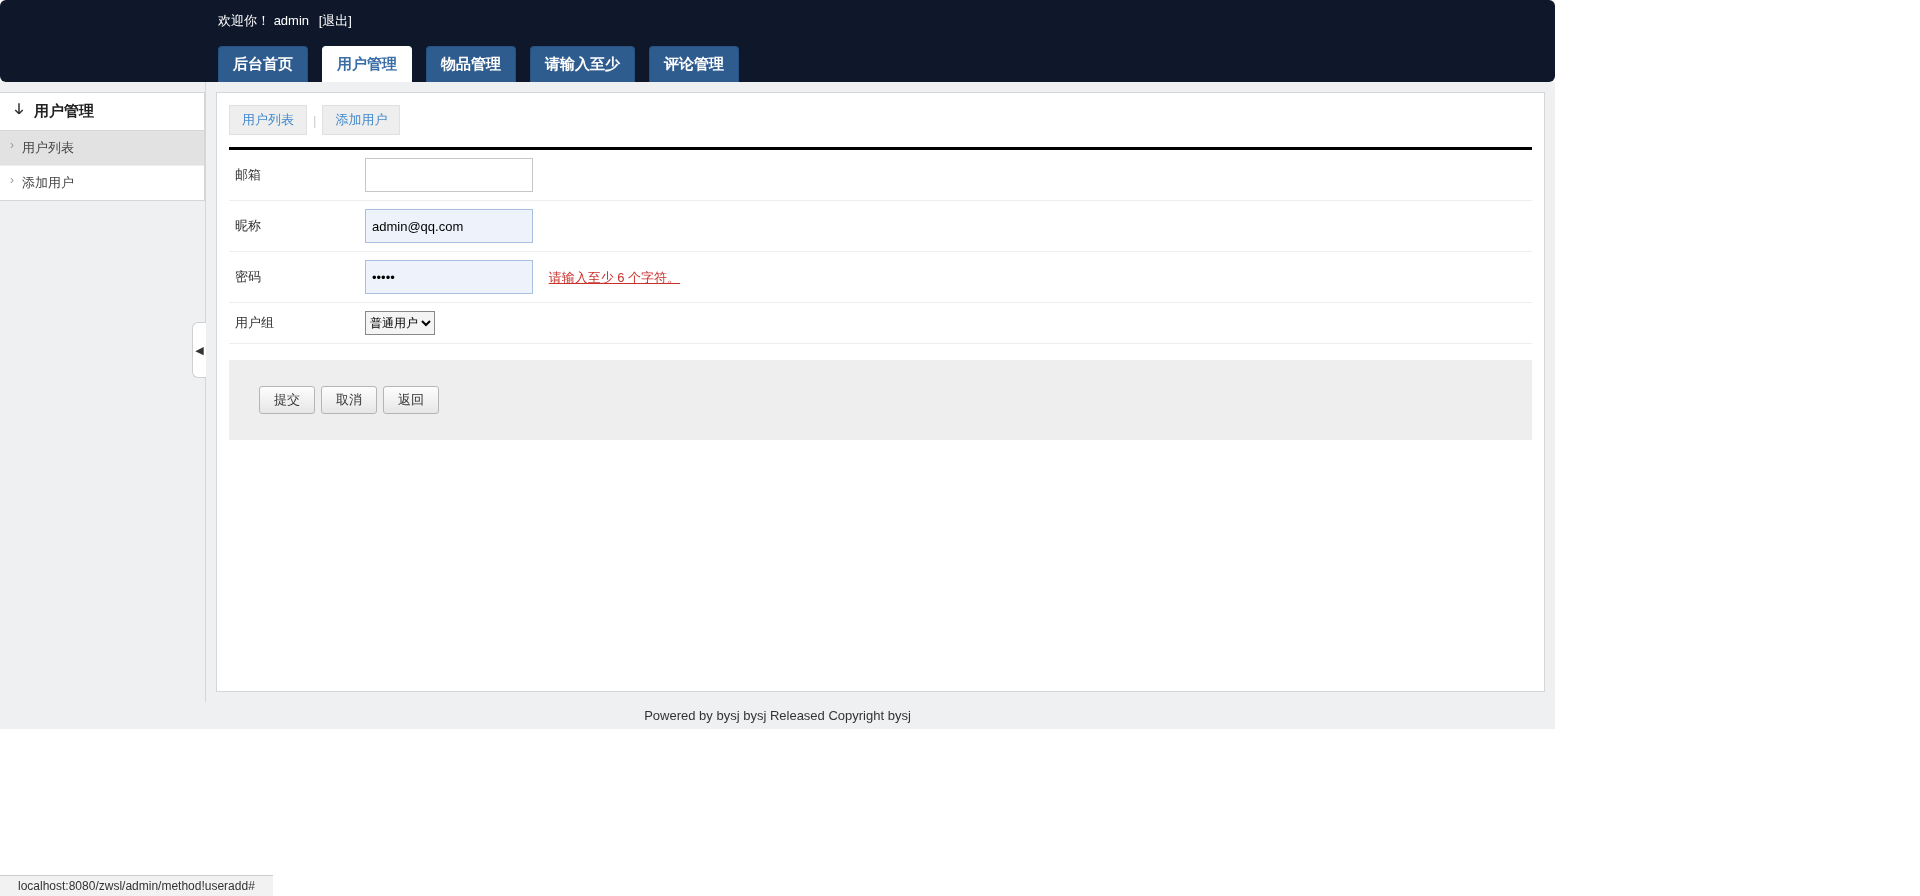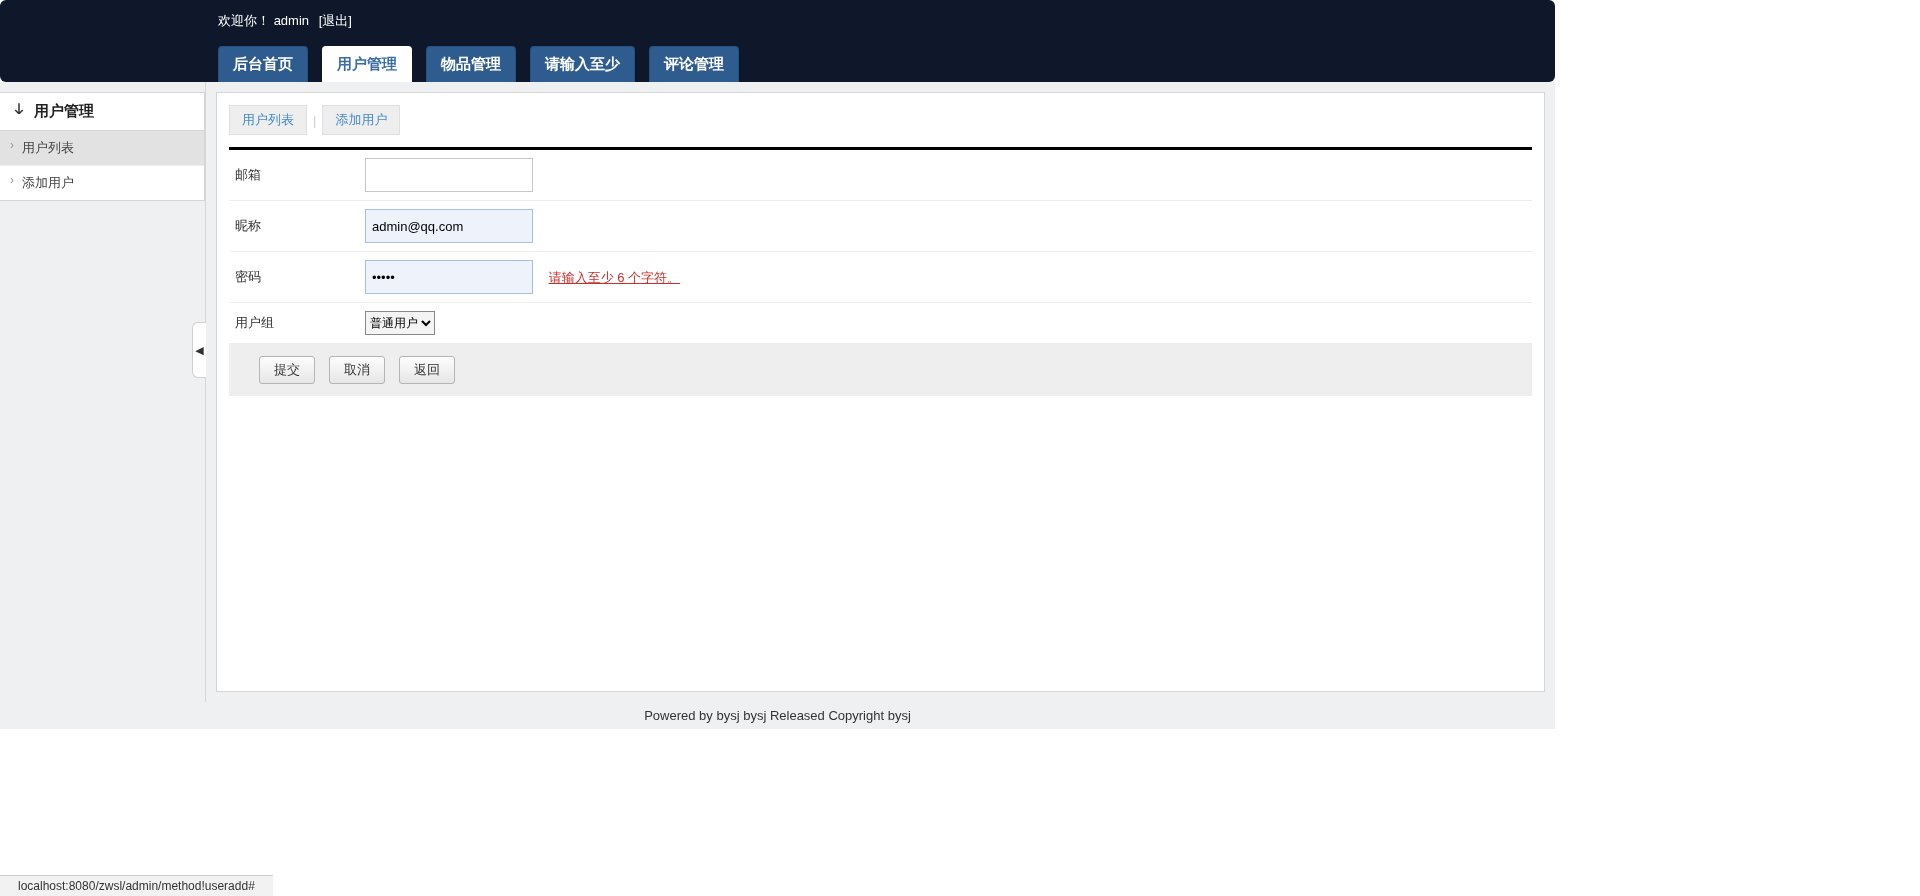--- a/index.html
+++ b/index.html
@@ -146,24 +146,24 @@
   select.group-select {
     height: 24px;
     border: 1px solid #888;
     font-size: 12px;
     background: #f4f4f4;
   }
   .err-msg { margin-left: 12px; color: #c9302c; font-size: 13px; text-decoration: underline; }
 
   .action-row {
     background: #eee;
-    padding: 12px;
-    margin-top: 0;
+    padding: 26px;
+    margin-top: 16px;
     display: flex;
-    gap: 14px;
+    gap: 6px;
     padding-left: 30px;
   }
   .btn {
     padding: 4px 14px;
     border: 1px solid #b5b5b5;
     background: linear-gradient(#fdfdfd,#e6e6e6);
     border-radius: 3px;
     font-size: 13px;
     cursor: pointer;
     color: #333;

